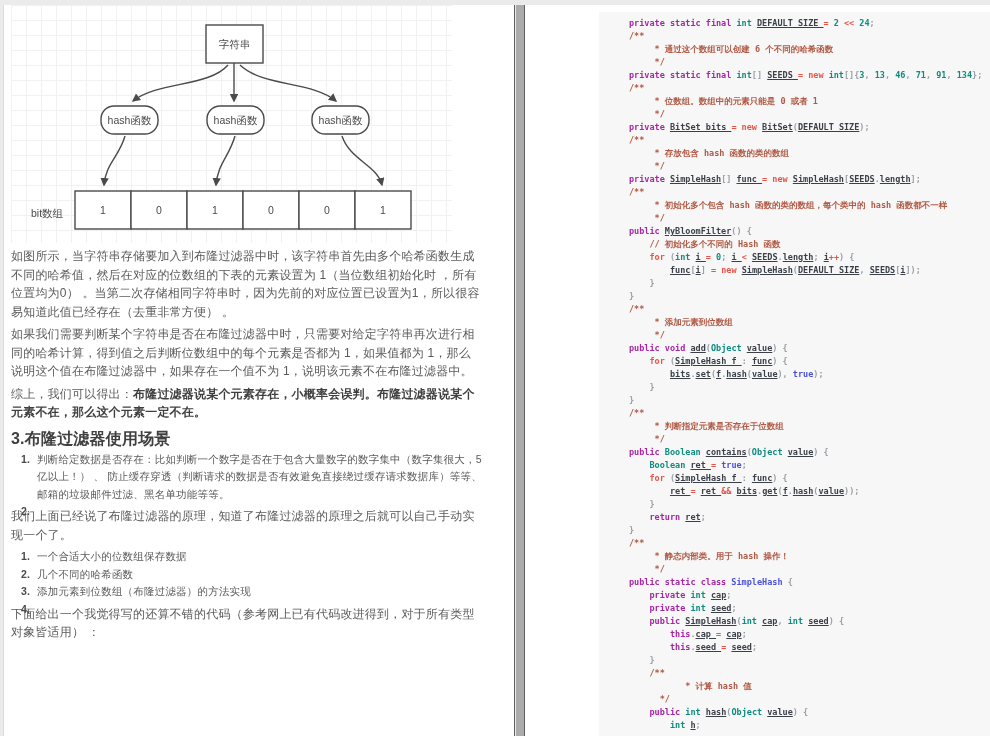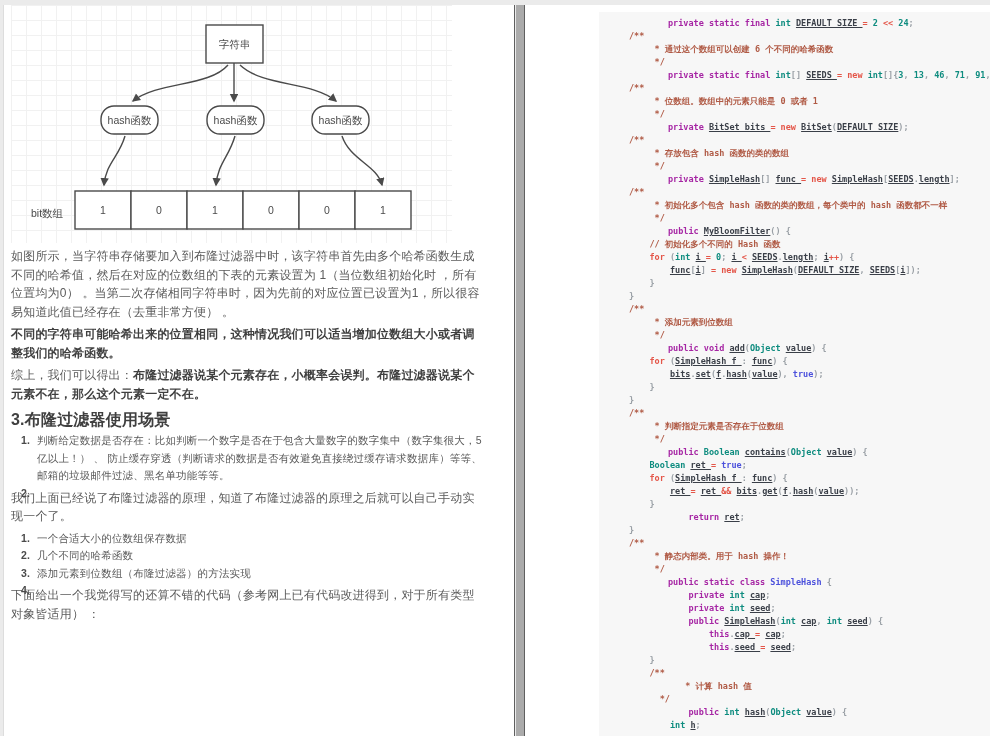--- a/index.html
+++ b/index.html
@@ -31,21 +31,21 @@
   ol.dlist li { color:#5a5a5a; font-size:10.5px; line-height:17.5px; padding-left:26px; position:relative; letter-spacing:.2px; }
   ol.dlist li .mk { position:absolute; left:10px; font-weight:bold; color:#4a4a4a; }
 
   
   .codeblock { font-family:"DejaVu Sans Mono", monospace; white-space:pre; }
   .rcode { position:absolute; left:74px; top:7px; right:-10px; bottom:-10px;
            background:#f7f7f7; padding:5px 6px 0 30px; overflow:hidden; }
   .rcode .cl { font-size:8.5px; line-height:13px; }
   .tk   { font-weight:bold; }
   .tk-s { font-weight:normal; }
-  .tk-k { color:#a626a4;margin-left:39px; }         
+  .tk-k { color:#a626a4; }         
   .tk-r { color:#e45649; }         
   .tk-t { color:#0e8c7f; }         
   .tk-b { color:#4c51dc; }         
   .tk-i { color:#3a3f48;text-decoration:underline; }         
   .tk-p { color:#9aa0a6; }         
   .tk-c { color:#b05a45; }         
 </style>
 </head>
 <body>
 
@@ -99,21 +99,21 @@
           <text class="dg-txt" x="148" y="209" text-anchor="middle">0</text>
           <text class="dg-txt" x="204" y="209" text-anchor="middle">1</text>
           <text class="dg-txt" x="260" y="209" text-anchor="middle">0</text>
           <text class="dg-txt" x="316" y="209" text-anchor="middle">0</text>
           <text class="dg-txt" x="372" y="209" text-anchor="middle">1</text>
         </g>
       </svg>
     </div>
 
     <p class="para">如图所示，当字符串存储要加入到布隆过滤器中时，该字符串首先由多个哈希函数生成不同的哈希值，然后在对应的位数组的下表的元素设置为 1（当位数组初始化时 ，所有位置均为0） 。当第二次存储相同字符串时，因为先前的对应位置已设置为1，所以很容易知道此值已经存在（去重非常方便） 。</p>
-    <p class="para bold">不同的字符串可能哈希出来的位置相同，这种情况我们可以适当增加位数组大小或者调整我们的哈希函数。</p>
+    <p class="para">如果我们需要判断某个字符串是否在布隆过滤器中时，只需要对给定字符串再次进行相同的哈希计算，得到值之后判断位数组中的每个元素是否都为 1，如果值都为 1，那么说明这个值在布隆过滤器中，如果存在一个值不为 1，说明该元素不在布隆过滤器中。</p>
     <p class="para"><span>综上，我们可以得出：</span><span class="bold-seg">布隆过滤器说某个元素存在，小概率会误判。布隆过滤器说某个元素不在，那么这个元素一定不在。</span></p>
 
     <h2 class="hding">3.布隆过滤器使用场景</h2>
     <ol class="dlist">
       <li><span class="mk">1.</span><span>判断给定数据是否存在：比如判断一个数字是否在于包含大量数字的数字集中（数字集很大，5亿以上！） 、 防止缓存穿透（判断请求的数据是否有效避免直接绕过缓存请求数据库）等等、邮箱的垃圾邮件过滤、黑名单功能等等。</span></li>
       <li><span class="mk">2.</span></li>
     </ol>
 
     <p class="para">我们上面已经说了布隆过滤器的原理，知道了布隆过滤器的原理之后就可以自己手动实现一个了。</p>
     <ol class="dlist">

